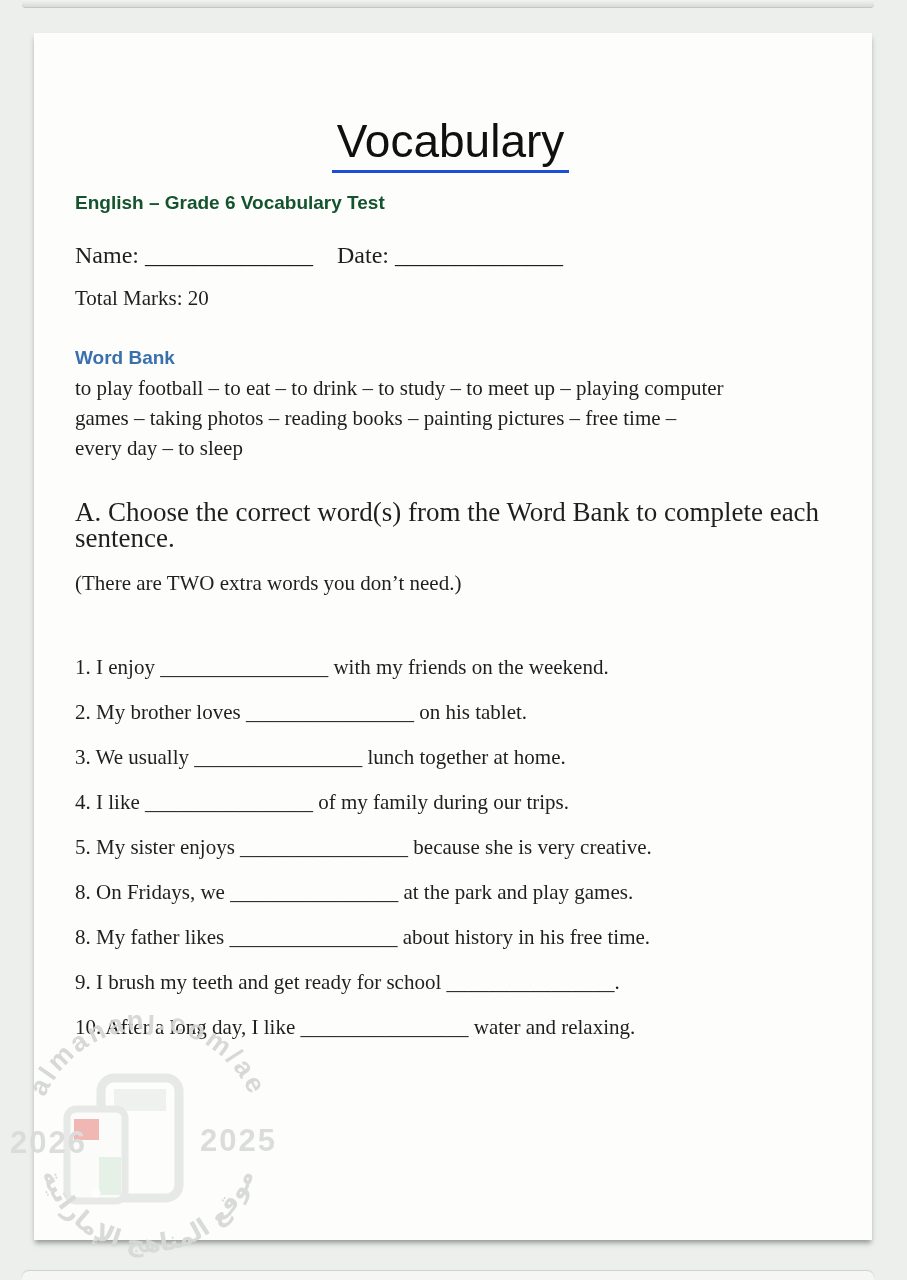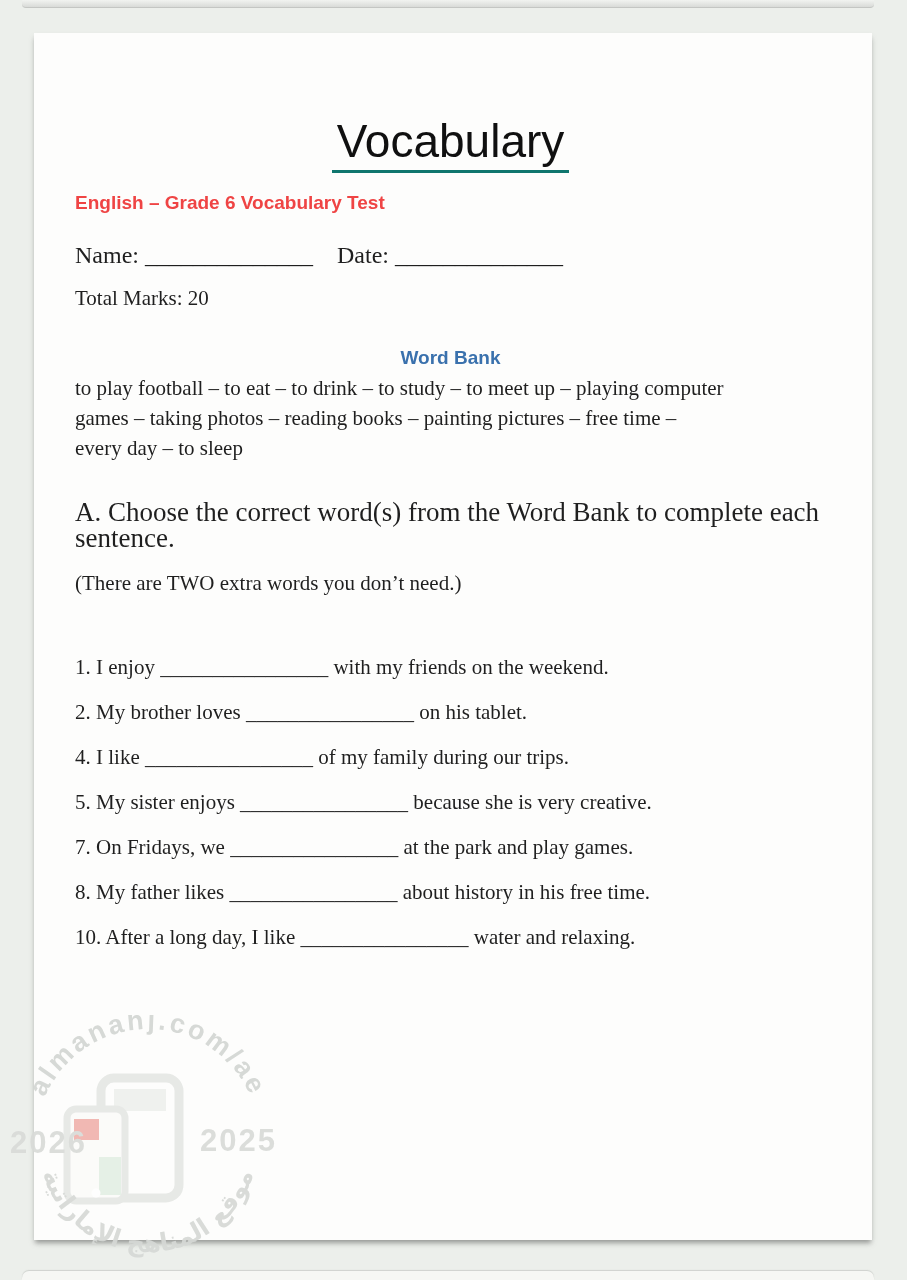--- a/index.html
+++ b/index.html
@@ -16,31 +16,31 @@
   .page{
     position:absolute;left:34px;top:33px;width:838px;height:1207px;
     background:#fdfdfc;
     box-shadow:0 4px 5px -1px rgba(80,82,80,.55);
   }
   .content{position:absolute;left:0;top:0;right:0;padding:84px 46px 0 41px;box-sizing:border-box;}
   .title{
     margin:0;text-align:center;font-family:"Liberation Sans",sans-serif;
     font-weight:400;font-size:46px;line-height:1.05;color:#101010;
   }
-  .title .u{border-bottom:3px solid #0f766e;padding:0 5px 3px;}
+  .title .u{border-bottom:3px solid #1d4ed8;padding:0 5px 3px;}
   .subtitle{
     margin:27px 0 0;font-family:"Liberation Sans",sans-serif;
-    font-weight:700;font-size:19px;line-height:1.2;color:#ef4444;
+    font-weight:700;font-size:19px;line-height:1.2;color:#14532d;
   }
   .name-line{margin:27px 0 0;font-size:24px;line-height:26px;}
   .date-part{margin-left:18px;}
   .marks{margin:17px 0 16px;font-size:21px;line-height:26px;}
   .wb-heading{
     margin:36px 0 0;font-family:"Liberation Sans",sans-serif;
-    font-weight:700;font-size:19px;line-height:1.2;color:#3a71ad;text-align:center;
+    font-weight:700;font-size:19px;line-height:1.2;color:#3a71ad;
   }
   .wb-text{margin:3px 0 0;font-weight:400;font-size:21px;line-height:30px;}
   .wb-text div{white-space:nowrap;}
   .inst-a{margin:36px 0 0;font-size:27px;line-height:26px;}
   .inst-note{margin:19px 0 0;font-size:21px;line-height:26px;}
   .questions{margin:58px 0 0;}
   .question{margin:0 0 19px;font-size:21px;line-height:26px;white-space:nowrap;}
   .next-page-edge{
     position:absolute;left:22px;top:1271px;width:852px;height:9px;
     background:#f6f7f4;border-radius:7px 7px 0 0;
@@ -81,24 +81,26 @@
         <div>games – taking photos – reading books – painting pictures – free time –</div>
         <div>every day – to sleep</div>
       </div>
 
       <div class="inst-a">A. Choose the correct word(s) from the Word Bank to complete each sentence.</div>
       <div class="inst-note">(There are TWO extra words you don’t need.)</div>
 
       <div class="questions">
         <p class="question">1. I enjoy ________________ with my friends on the weekend.</p>
         <p class="question">2. My brother loves ________________ on his tablet.</p>
+        <p class="question">3. We usually ________________ lunch together at home.</p>
         <p class="question">4. I like ________________ of my family during our trips.</p>
         <p class="question">5. My sister enjoys ________________ because she is very creative.</p>
-        <p class="question">7. On Fridays, we ________________ at the park and play games.</p>
+        <p class="question">8. On Fridays, we ________________ at the park and play games.</p>
         <p class="question">8. My father likes ________________ about history in his free time.</p>
+        <p class="question">9. I brush my teeth and get ready for school ________________.</p>
         <p class="question">10. After a long day, I like ________________ water and relaxing.</p>
       </div>
 
     </div>
   </div>
 
   <svg class="watermark" viewBox="0 0 300 265">
     <defs>
       <path id="wm-top-arc" d="M 43,165 A 112,112 0 1 1 253,165" fill="none"></path>
       <path id="wm-bottom-arc" d="M 38,127 A 108,108 0 0 0 258,127" fill="none"></path>

